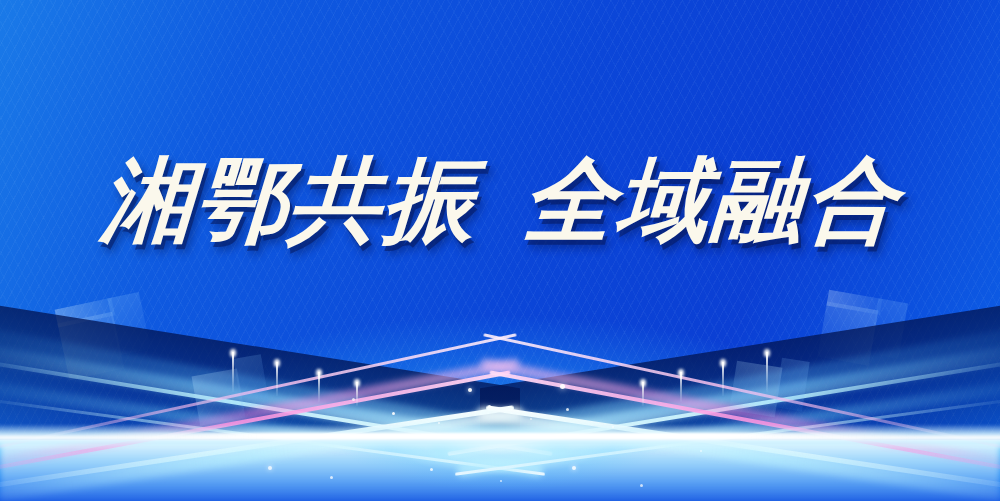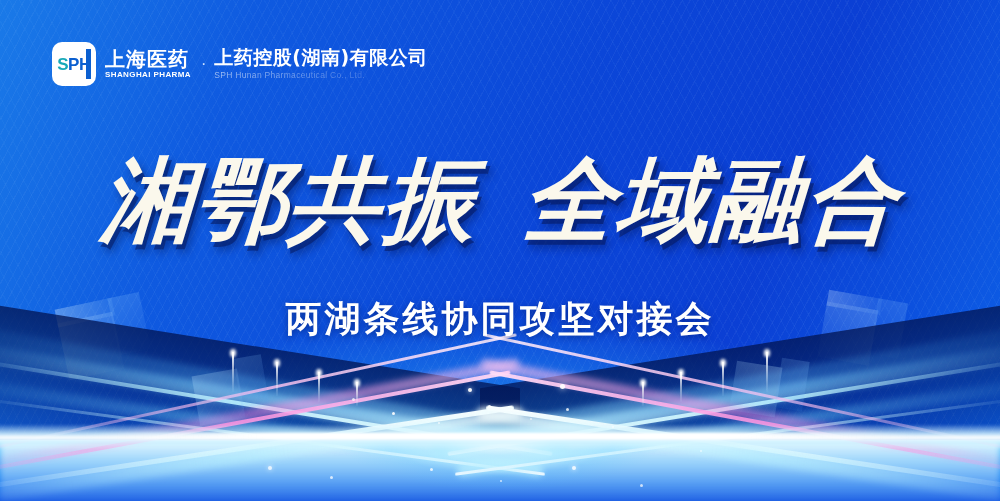--- a/index.html
+++ b/index.html
@@ -264,33 +264,17 @@
       <div class="dot" style="left:430px; top:168px; width:3px; height:3px; opacity:.8;"></div>
       <div class="dot" style="left:500px; top:180px; width:2px; height:2px; opacity:.7;"></div>
       <div class="dot" style="left:572px; top:166px; width:4px; height:4px; opacity:.85; box-shadow:0 0 5px #fff;"></div>
       <div class="dot" style="left:640px; top:184px; width:3px; height:3px; opacity:.7;"></div>
       <div class="dot" style="left:330px; top:176px; width:3px; height:3px; opacity:.75;"></div>
       <div class="dot" style="left:268px; top:166px; width:4px; height:4px; opacity:.8; box-shadow:0 0 5px #fff;"></div>
       <div class="dot" style="left:700px; top:150px; width:2px; height:2px; opacity:.6;"></div>
     </div>
   </div>
 
-  <div class="logo">
-    <div class="logo-mark">
-      <div class="sph"><span class="s">S</span><span class="ph">PH</span></div>
-      <div class="bar"></div>
-    </div>
-    <div class="logo-cn">
-      <div class="cn">上海医药</div>
-      <div class="en">SHANGHAI PHARMA</div>
-    </div>
-    <div class="logo-sep">·</div>
-    <div class="logo-co">
-      <div class="cn">上药控股(湖南)有限公司</div>
-      <div class="en">SPH Hunan Pharmaceutical Co., Ltd.</div>
-    </div>
-  </div>
 
   <div class="headline"><span>湘鄂共振</span><span class="gap"></span><span>全域融合</span></div>
 
-  <div class="subtitle">两湖条线协同攻坚对接会</div>
 
 </div>
 
 </body></html>

